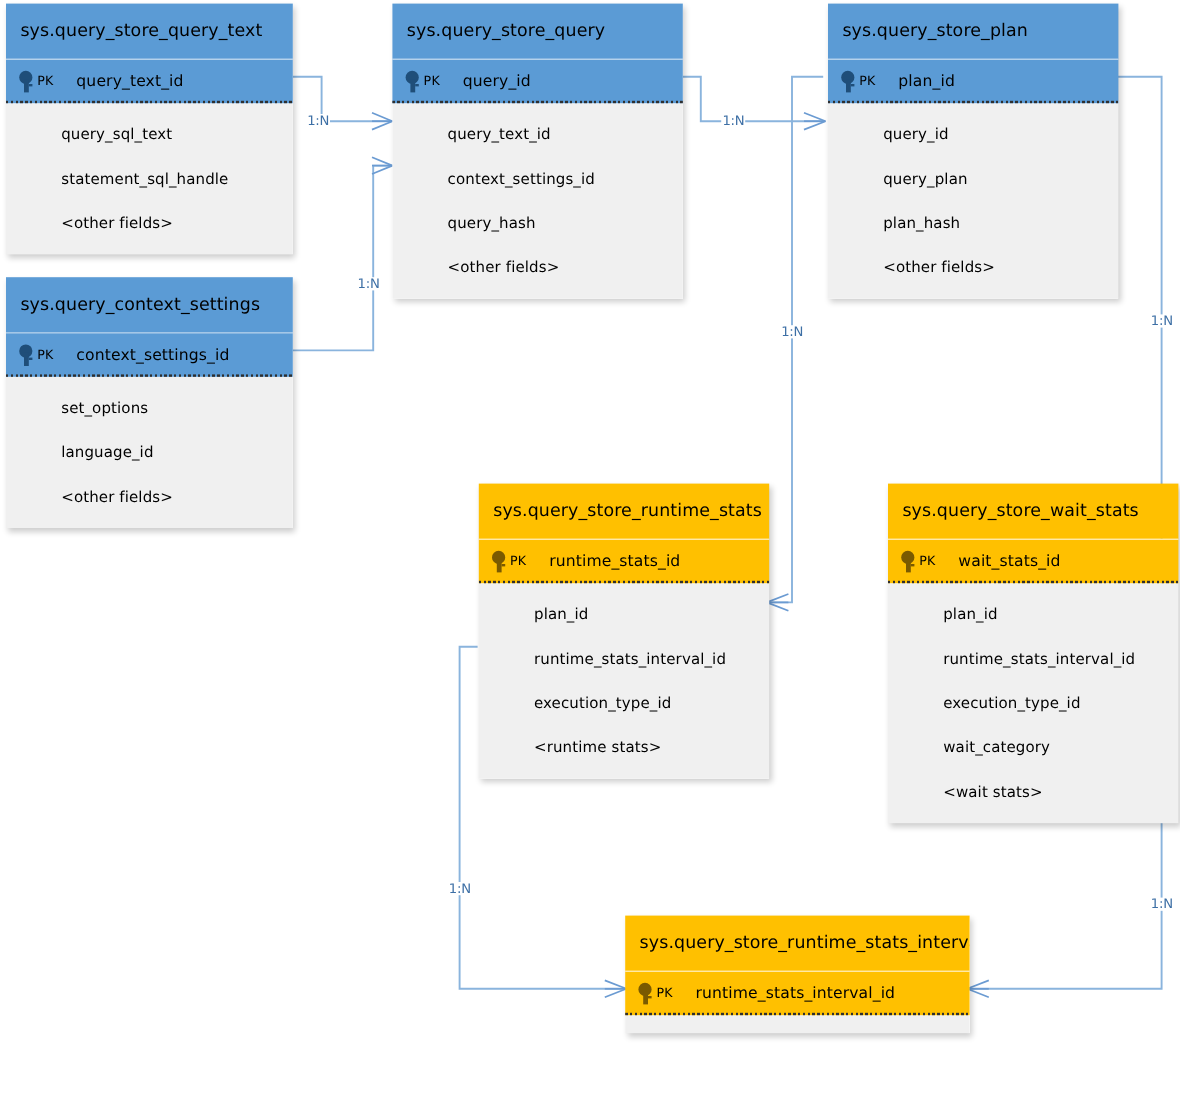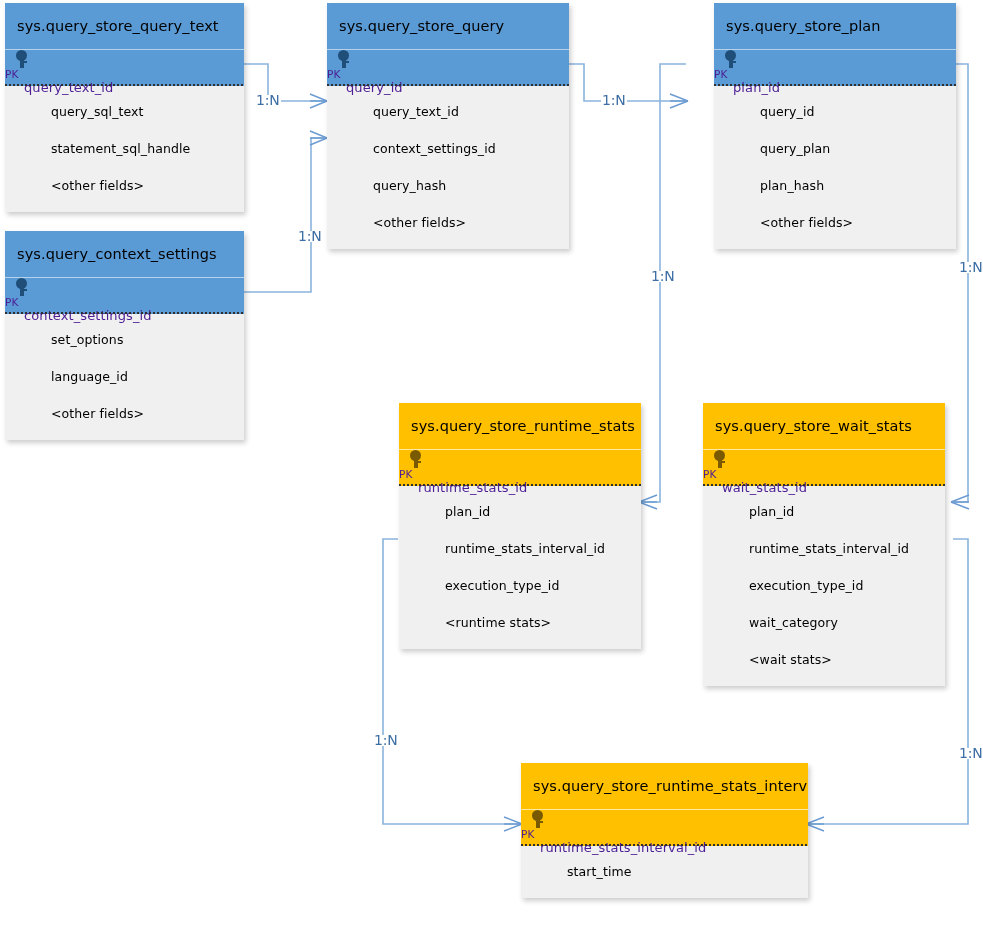--- a/index.html
+++ b/index.html
@@ -4,34 +4,34 @@
 <style>
   html,body{margin:0;padding:0;background:#ffffff;}
   body{width:983px;height:933px;position:relative;overflow:hidden;
        font-family:"DejaVu Sans","Liberation Sans",sans-serif;}
   #canvas{position:absolute;left:0;top:0;width:983px;height:933px;}
 
   
   svg#wires{position:absolute;left:0;top:0;width:983px;height:933px;pointer-events:none;}
   .wire{fill:none;stroke:#8ab4dd;stroke-width:1.6;}
   .crow{fill:none;stroke:#6b9bd2;stroke-width:1.4;}
-  .card-lbl{position:absolute;font-size:14px;color:#3d6fa5;
+  .card-lbl{position:absolute;font-size:11px;color:#3d6fa5;
             font-family:"DejaVu Sans","Liberation Sans",sans-serif;
             letter-spacing:-0.2px;background:#ffffff;padding:0 1px;line-height:11px;}
 
   
   .entity{position:absolute;box-sizing:border-box;
           box-shadow:2px 3px 5px rgba(0,0,0,0.20);}
   .ent-title{box-sizing:border-box;width:100%;height:46px;line-height:46px;
              color:#000000;font-size:14.5px;padding-left:12px;
              letter-spacing:0.1px;white-space:nowrap;overflow:hidden;}
   .ent-pk{box-sizing:border-box;width:100%;height:37px;
-          display:flex;align-items:flex-start;color:#4c1d95;font-size:13px;
+          display:flex;align-items:center;color:#000000;font-size:13px;
           border-top:1px solid rgba(255,255,255,0.55);
-          position:relative;flex-direction:column;}
+          position:relative;}
   .ent-pk::after{content:"";position:absolute;left:0;right:0;bottom:0;height:2px;
       background-image:repeating-linear-gradient(to right,#2f2f2f 0,#2f2f2f 2px,transparent 2px,transparent 4px);}
   .pk-key{width:16px;height:18px;margin-left:10px;position:relative;flex:0 0 auto;}
   .pk-key .kh{position:absolute;left:1px;top:0px;width:11px;height:11px;border-radius:50%;}
   .pk-key .ks{position:absolute;left:4.5px;top:7px;width:4px;height:11px;}
   .pk-key .kb{position:absolute;left:8.5px;top:11px;width:3.5px;height:2px;}
   .pk-lbl{font-size:10.5px;margin-left:0px;letter-spacing:0.2px;}
   .pk-name{margin-left:19px;font-size:13px;letter-spacing:0.1px;}
   .ent-body{box-sizing:border-box;width:100%;background:#f0f0f0;padding-top:7px;
             padding-bottom:8px;}
@@ -161,21 +161,21 @@
       <span class="pk-name">query_id</span>
     </div>
     <div class="ent-body">
       <div class="field">query_text_id</div>
       <div class="field">context_settings_id</div>
       <div class="field">query_hash</div>
       <div class="field">&lt;other fields&gt;</div>
     </div>
   </div>
 
-  <div class="entity blue" style="left:714px;top:3px;width:242px;">
+  <div class="entity blue" style="left:690px;top:3px;width:242px;">
     <div class="ent-title">sys.query_store_plan</div>
     <div class="ent-pk">
       <span class="pk-key">
           <i class="kh"></i>
           <i class="ks"></i>
           <i class="kb"></i>
         </span>
       <span class="pk-lbl">PK</span>
       <span class="pk-name">plan_id</span>
     </div>
@@ -199,21 +199,21 @@
       <span class="pk-name">runtime_stats_id</span>
     </div>
     <div class="ent-body">
       <div class="field">plan_id</div>
       <div class="field">runtime_stats_interval_id</div>
       <div class="field">execution_type_id</div>
       <div class="field">&lt;runtime stats&gt;</div>
     </div>
   </div>
 
-  <div class="entity orange" style="left:703px;top:403px;width:242px;">
+  <div class="entity orange" style="left:740px;top:403px;width:242px;">
     <div class="ent-title">sys.query_store_wait_stats</div>
     <div class="ent-pk">
       <span class="pk-key">
           <i class="kh"></i>
           <i class="ks"></i>
           <i class="kb"></i>
         </span>
       <span class="pk-lbl">PK</span>
       <span class="pk-name">wait_stats_id</span>
     </div>
@@ -231,17 +231,16 @@
     <div class="ent-pk">
       <span class="pk-key">
           <i class="kh"></i>
           <i class="ks"></i>
           <i class="kb"></i>
         </span>
       <span class="pk-lbl">PK</span>
       <span class="pk-name">runtime_stats_interval_id</span>
     </div>
     <div class="ent-body">
-      <div class="field">start_time</div>
     </div>
   </div>
 
 </div>
 
 </body></html>

